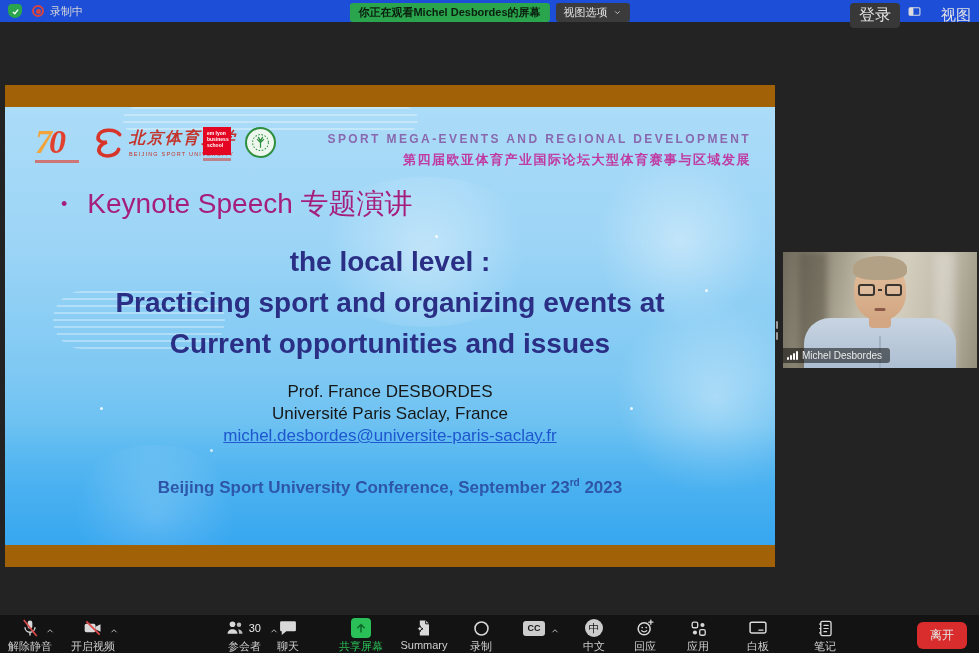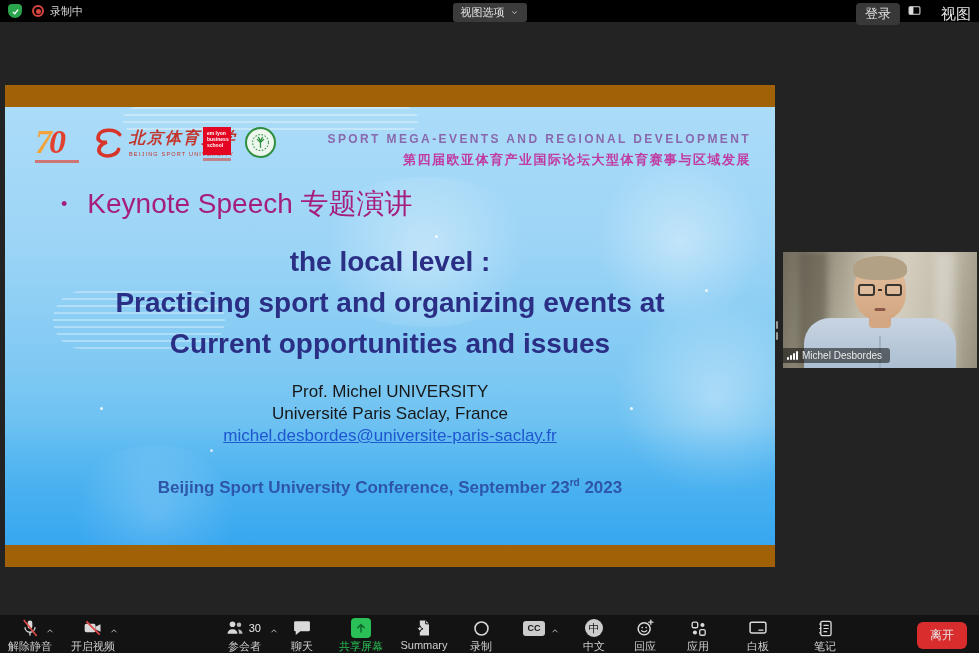--- a/index.html
+++ b/index.html
@@ -1,32 +1,32 @@
 <!DOCTYPE html>
 <html><head>
 <meta charset="utf-8">
 <style>
   * { box-sizing: border-box; }
   body { margin:0; background:#232323; font-family:"Liberation Sans", sans-serif; }
   .stage { position:relative; width:979px; height:653px; background:#232323; overflow:hidden; }
 
   
-  .topbar { position:absolute; top:0; left:0; right:0; height:22px; background:#000000;padding-left:14px; }
+  .topbar { position:absolute; top:0; left:0; right:0; height:22px; background:#1d4ed8;padding-left:14px; }
   .shield { position:absolute; left:8px; top:4px; width:14px; height:14px; background:#2aa54d;
             border-radius:4px 4px 7px 7px; display:flex; align-items:center; justify-content:center; }
   .rec-ic { position:absolute; left:32px; top:5px; width:12px; height:12px; border:2px solid #d9453f;
             border-radius:50%; display:flex; align-items:center; justify-content:center; }
   .rec-ic i { width:5px; height:5px; background:#d9453f; border-radius:50%; }
   .rec-label { position:absolute; left:50px; top:4px; font-size:11px; color:#d8d8d8; }
   .tb-center { position:absolute; left:50%; top:3px; transform:translateX(-50%); display:flex; gap:6px; align-items:center; }
   .watch-badge { background:#2aa54d; color:#0b1e0f; font-size:11px; font-weight:bold; padding:2px 9px; border-radius:3px; white-space:nowrap; }
   .viewopt-btn { background:#3b3b3b; color:#e4e4e4; font-size:11px; padding:2px 8px; border-radius:3px;
                  display:flex; align-items:center; gap:5px; white-space:nowrap; }
   .tb-right { position:absolute; right:8px; top:3px; display:flex; gap:8px; align-items:center; }
-  .signin-btn { background:#383838; color:#e4e4e4; font-size:13px; padding:2px 9px; border-radius:4px; }
+  .signin-btn { background:#383838; color:#e4e4e4; font-size:16px; padding:2px 9px; border-radius:4px; }
   .view-btn { display:flex; align-items:flex-start; gap:20px; color:#e4e4e4; font-size:15px; }
 
   
   .share-area { position:absolute; left:5px; top:85px; width:770px; height:482px; background:#a16207; }
   .slide { position:absolute; left:0; top:22px; width:770px; height:438px; overflow:hidden;
            background:linear-gradient(180deg,#abdcf8 0%, #9dd5f6 30%, #7dc8f3 62%, #53b7f0 88%, #45b1ef 100%); }
   .slide::after { content:""; position:absolute; left:0; right:0; bottom:0; height:120px; pointer-events:none;
            background:linear-gradient(180deg, rgba(56,166,240,0) 0%, rgba(52,164,240,.45) 70%, rgba(47,160,240,.6) 100%); }
   .stripes { position:absolute; background:repeating-linear-gradient(180deg, rgba(255,255,255,.65) 0 2px, rgba(255,255,255,0) 2px 7px); opacity:.5; }
   .blob { position:absolute; border-radius:50%; background:radial-gradient(circle, rgba(255,255,255,.38) 0%, rgba(255,255,255,0) 70%); }
@@ -117,20 +117,21 @@
     <span class="shield">
       <svg width="9" height="9" viewBox="0 0 24 24">
           <polyline points="5,13 10,18 19,7" fill="none" stroke="#fff" stroke-width="3.5"></polyline>
         </svg>
     </span>
     <span class="rec-ic">
         <i></i>
       </span>
     <span class="rec-label">录制中</span>
     <div class="tb-center">
+      <span class="watch-badge">你正在观看Michel Desbordes的屏幕</span>
       <span class="viewopt-btn">
         <span>视图选项</span>
         <svg width="9" height="9" viewBox="0 0 24 24">
             <polyline points="6,9 12,15 18,9" fill="none" stroke="#cccccc" stroke-width="2.5"></polyline>
           </svg>
       </span>
     </div>
     <div class="tb-right">
       <span class="signin-btn">登录</span>
       <span class="view-btn">
@@ -190,21 +191,21 @@
         <span>Keynote Speech 专题演讲</span>
       </div>
 
       <div class="slide-title">
         <div>the local level :</div>
         <div>Practicing sport and organizing events at</div>
         <div>Current opportunities and issues</div>
       </div>
 
       <div class="speaker-block">
-        <div>Prof. Michel UNIVERSITY</div>
+        <div>Prof. France DESBORDES</div>
         <div>Université Paris Saclay, France</div>
         <div class="email">michel.desbordes@universite-paris-saclay.fr</div>
       </div>
 
       <div class="slide-footer">
         <span>Beijing Sport University Conference, September 23</span><sup>rd</sup><span> 2023</span>
       </div>
     </div>
   </div>
 
@@ -288,21 +289,21 @@
         <span class="count">30</span>
         <span class="tb-caret" style="right:-18px">
           <svg width="10" height="10" viewBox="0 0 24 24">
               <polyline points="6,15 12,9 18,15" fill="none" stroke="#b5b5b5" stroke-width="2.4"></polyline>
             </svg>
         </span>
       </span>
       <span class="tb-label">参会者</span>
     </div>
 
-    <div class="tb-item" style="left:282px; width:40px;">
+    <div class="tb-item" style="left:268px; width:40px;">
       <span class="tb-ic">
         <svg width="20" height="20" viewBox="0 0 24 24">
           <path d="M4 4 h16 a1.5 1.5 0 0 1 1.5 1.5 v9 a1.5 1.5 0 0 1 -1.5 1.5 H10 l-5.5 4.5 V16 H4 a1.5 1.5 0 0 1 -1.5 -1.5 v-9 A1.5 1.5 0 0 1 4 4 Z" fill="#d9d9d9"></path>
         </svg>
       </span>
       <span class="tb-label">聊天</span>
     </div>
 
     <div class="tb-item" style="left:338px; width:46px;">
       <span class="tb-ic">

